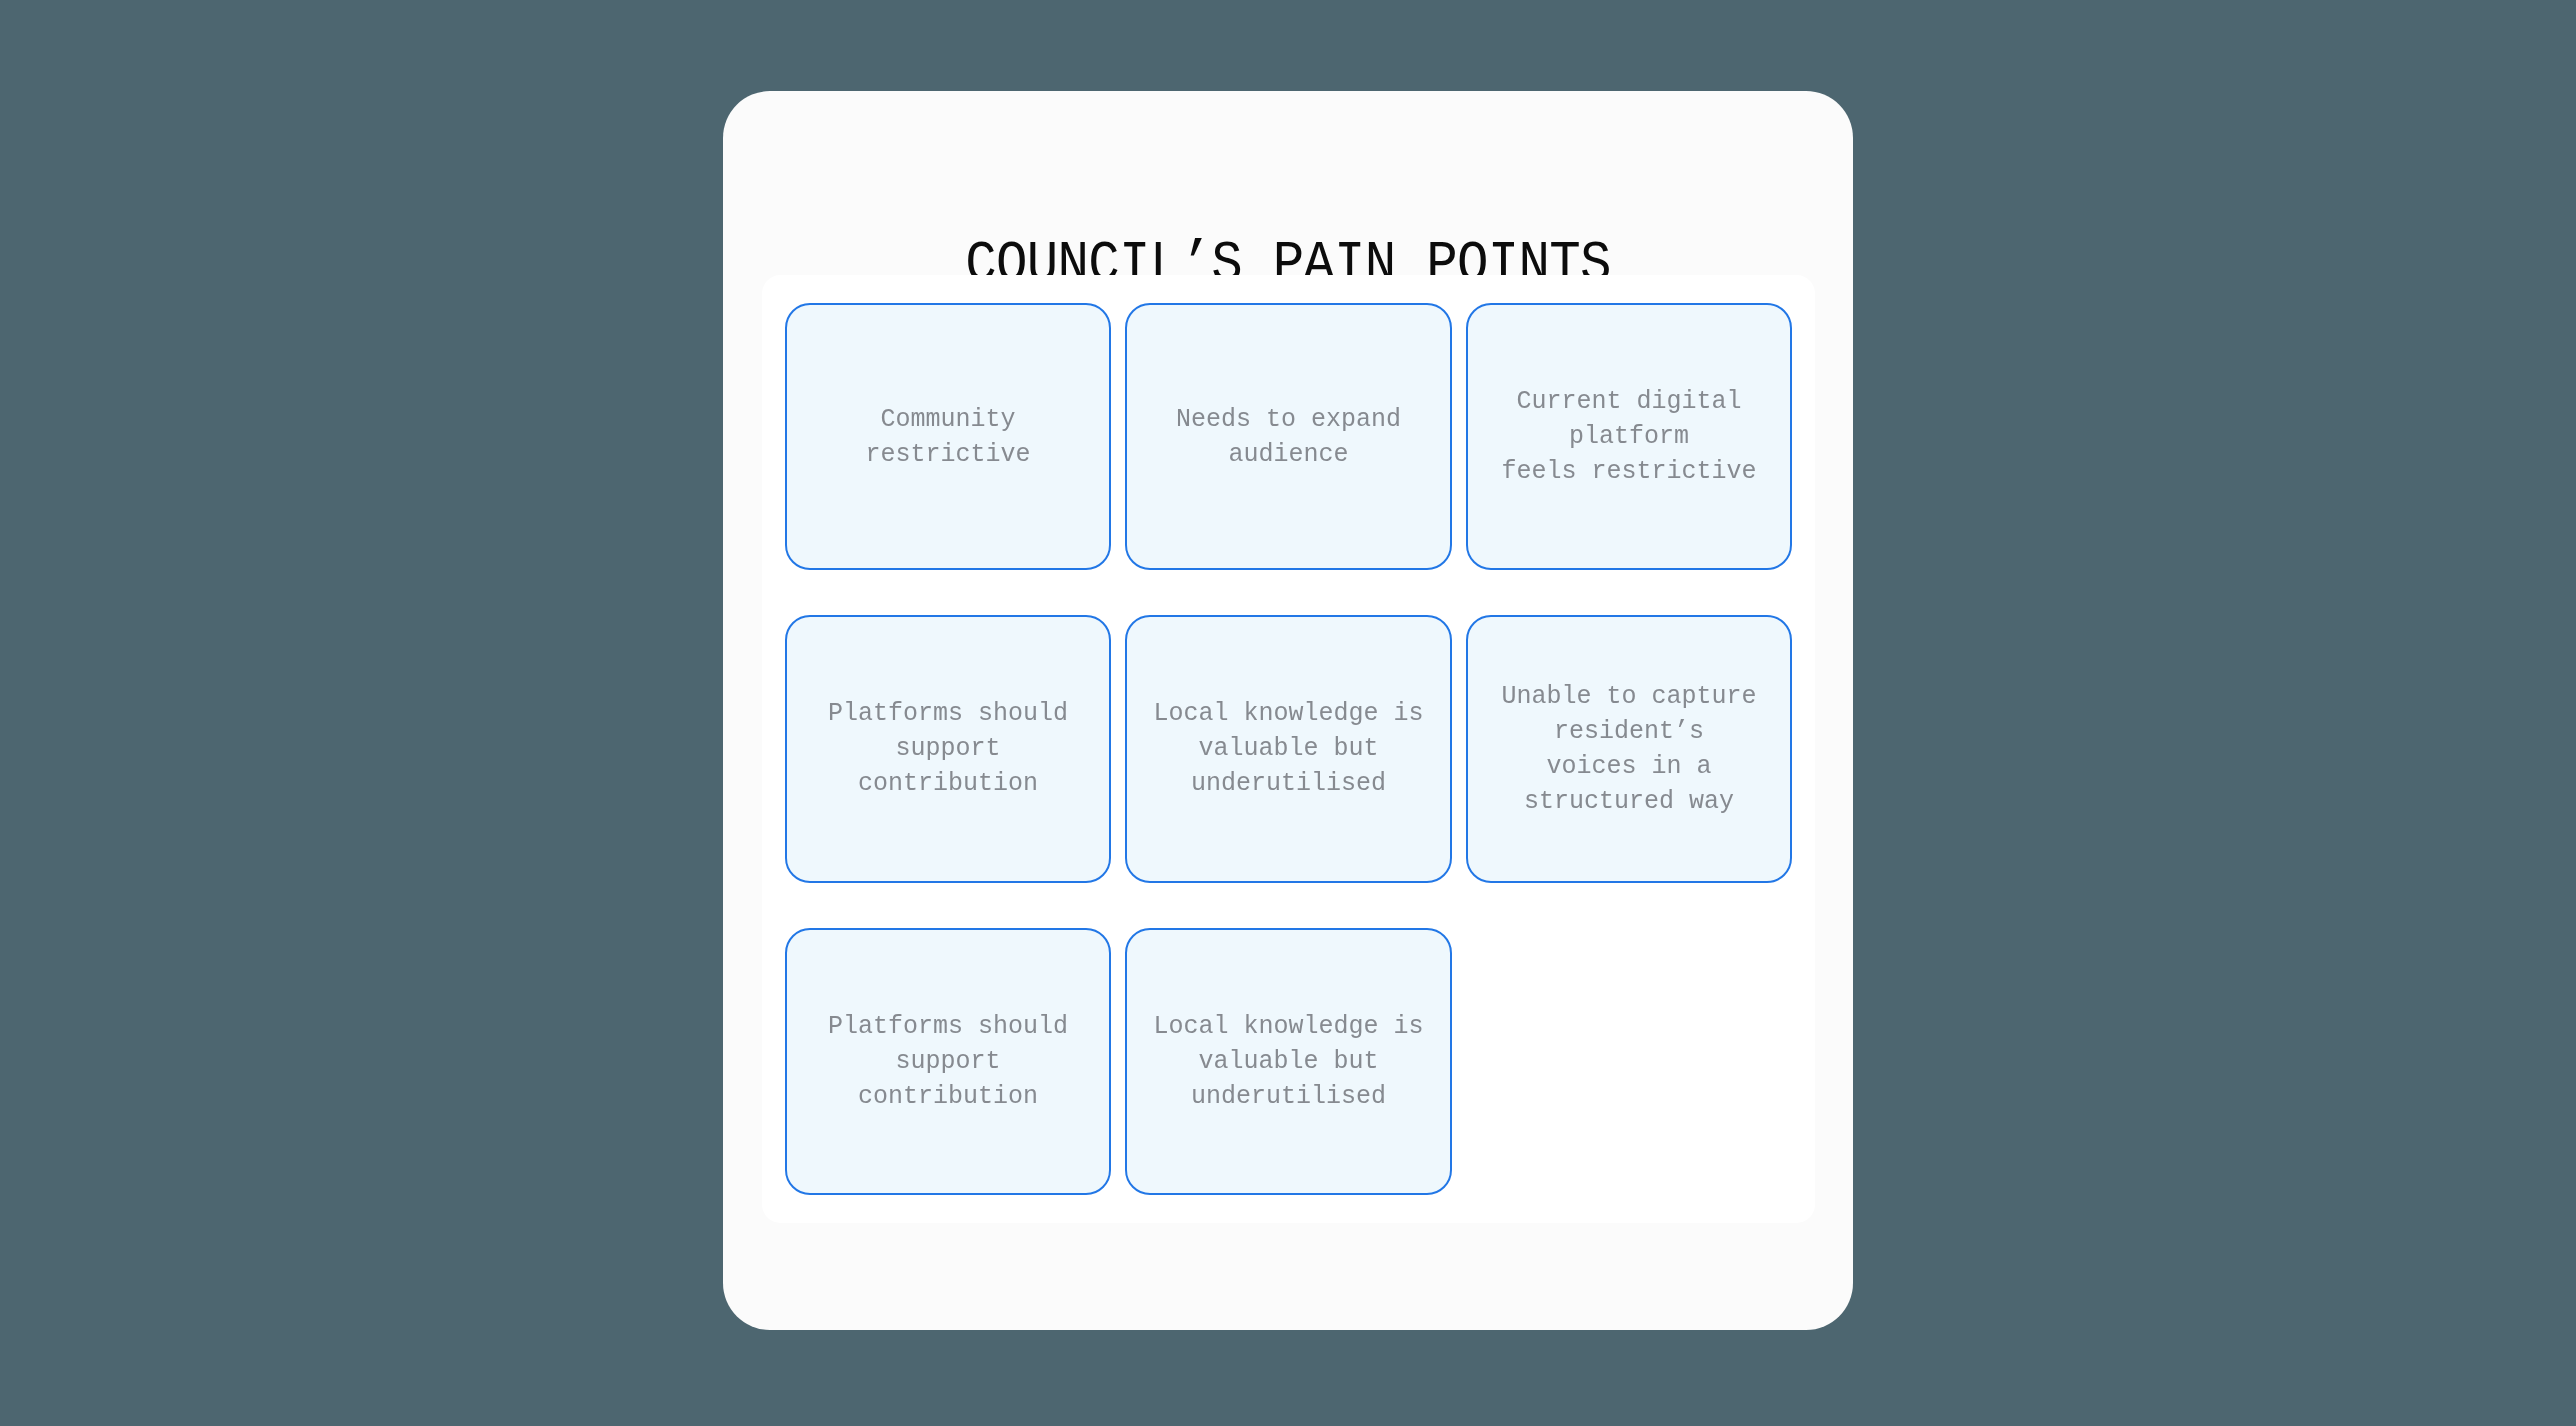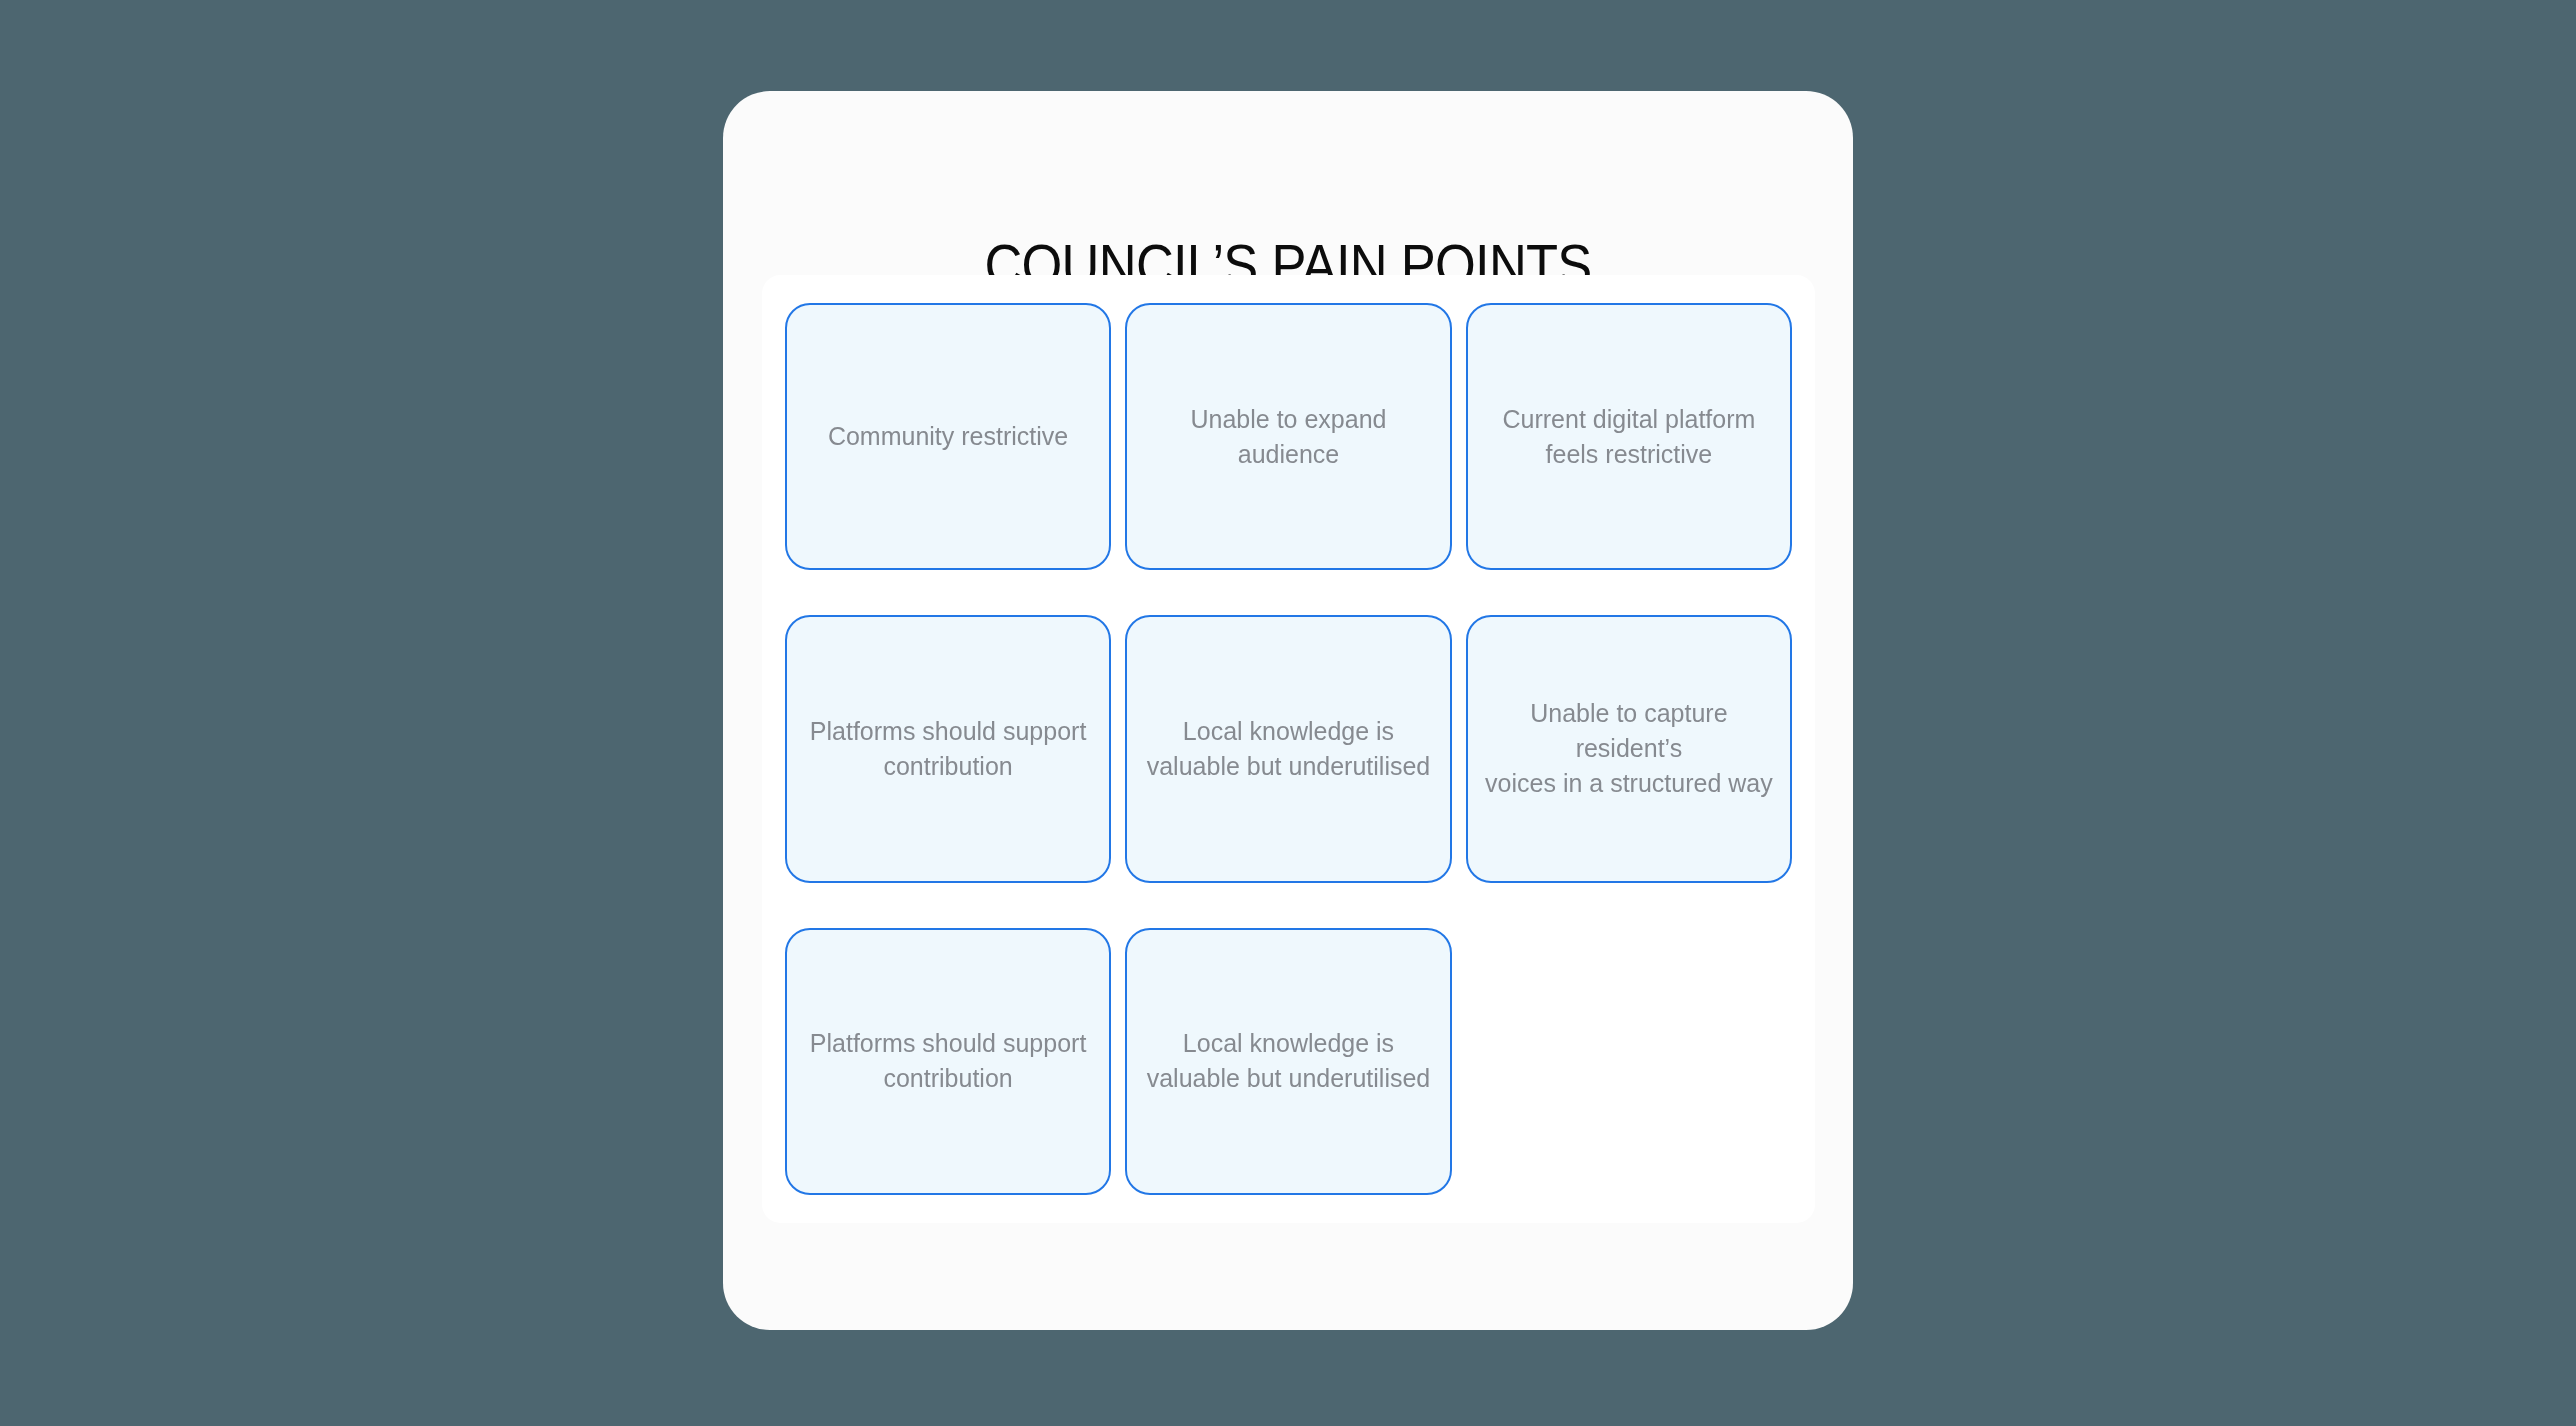--- a/index.html
+++ b/index.html
@@ -9,20 +9,21 @@
     height: 1427px;
     background: #4d6670;
     font-family: "Liberation Sans", sans-serif;
     overflow: hidden;
   }
   .stage {
     position: relative;
     width: 2576px;
     height: 1427px;
     background: #4d6670;
+    font-family: Liberation Mono, monospace;
   }
   .board {
     position: absolute;
     left: 723px;
     top: 91px;
     width: 1130px;
     height: 1239px;
     background: #fbfbfb;
     border-radius: 47px;
   }
@@ -80,21 +81,21 @@
 
 <div class="stage">
   <div class="board">
     <div class="board-title">COUNCIL’S PAIN POINTS</div>
 
     <div class="panel">
       <div class="card">
         <div class="card-label">Community restrictive</div>
       </div>
       <div class="card">
-        <div class="card-label">Unable to expand
+        <div class="card-label">Needs to expand
 audience</div>
       </div>
       <div class="card">
         <div class="card-label">Current digital platform
 feels restrictive</div>
       </div>
       <div class="card">
         <div class="card-label">Platforms should support
 contribution</div>
       </div>

